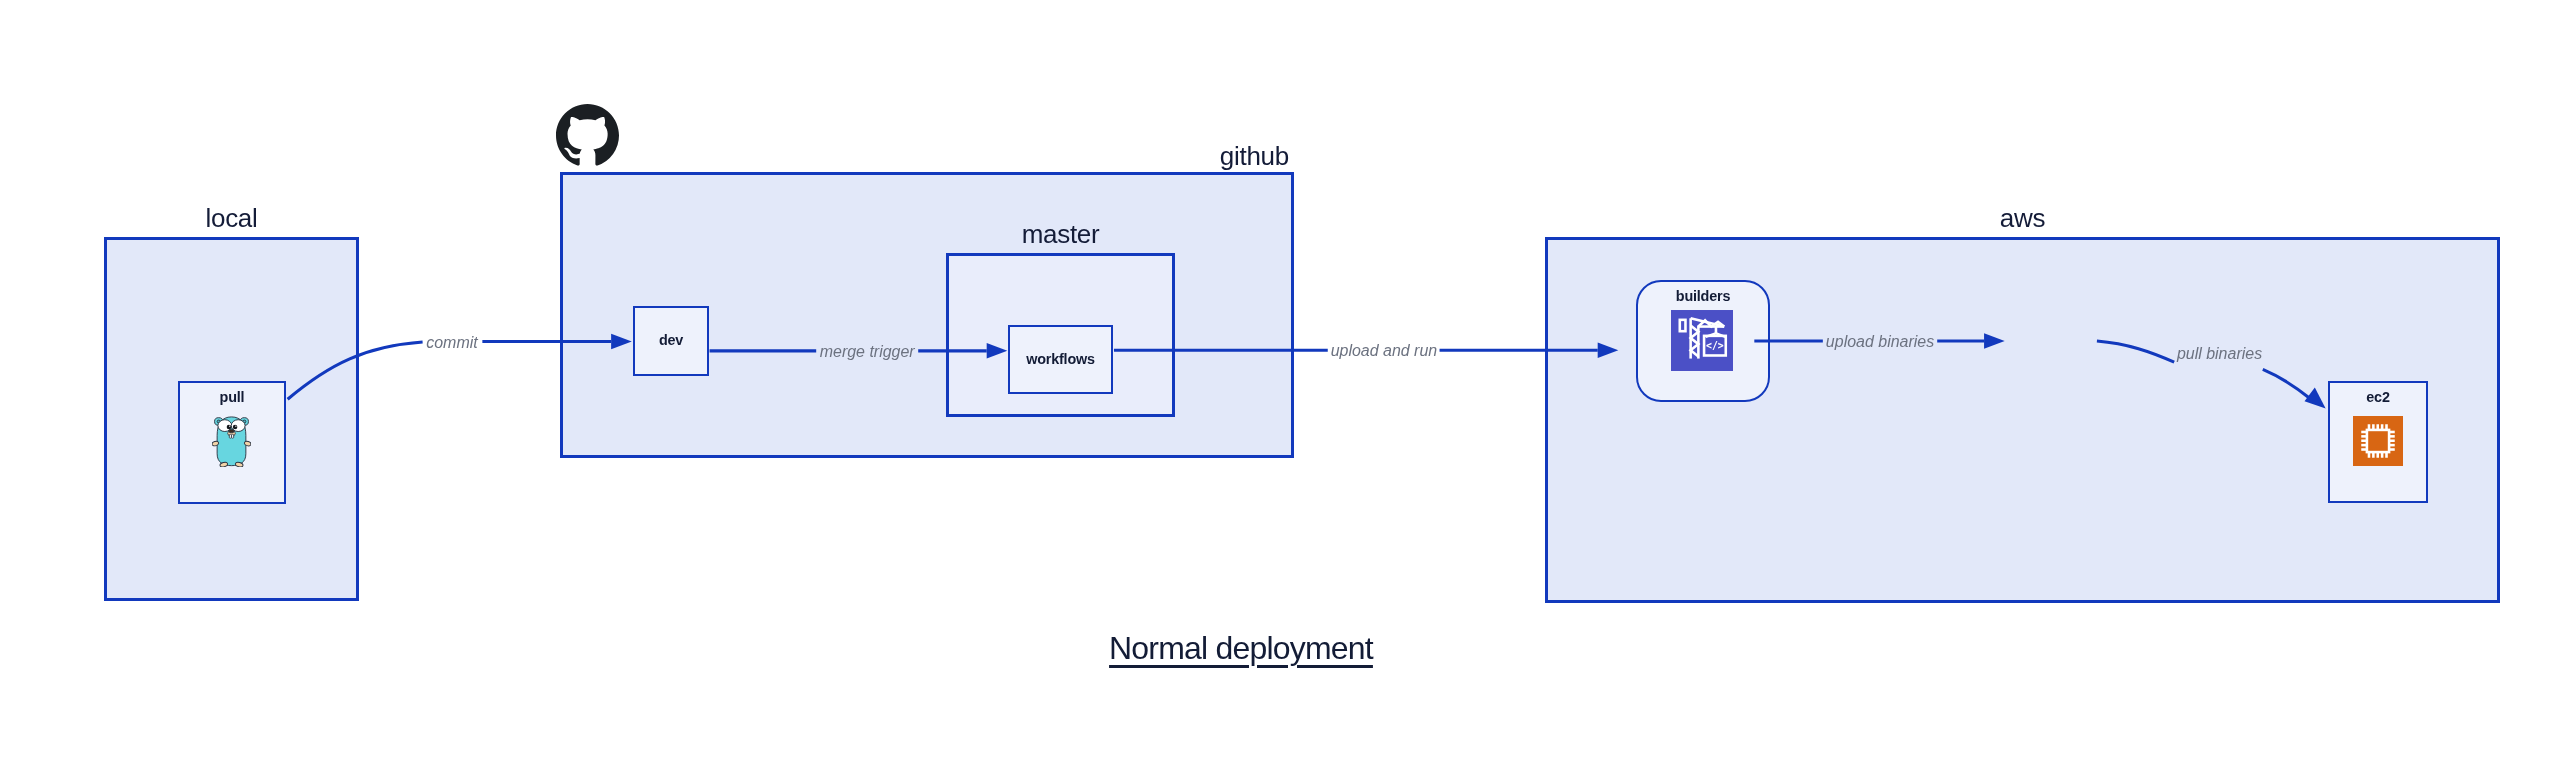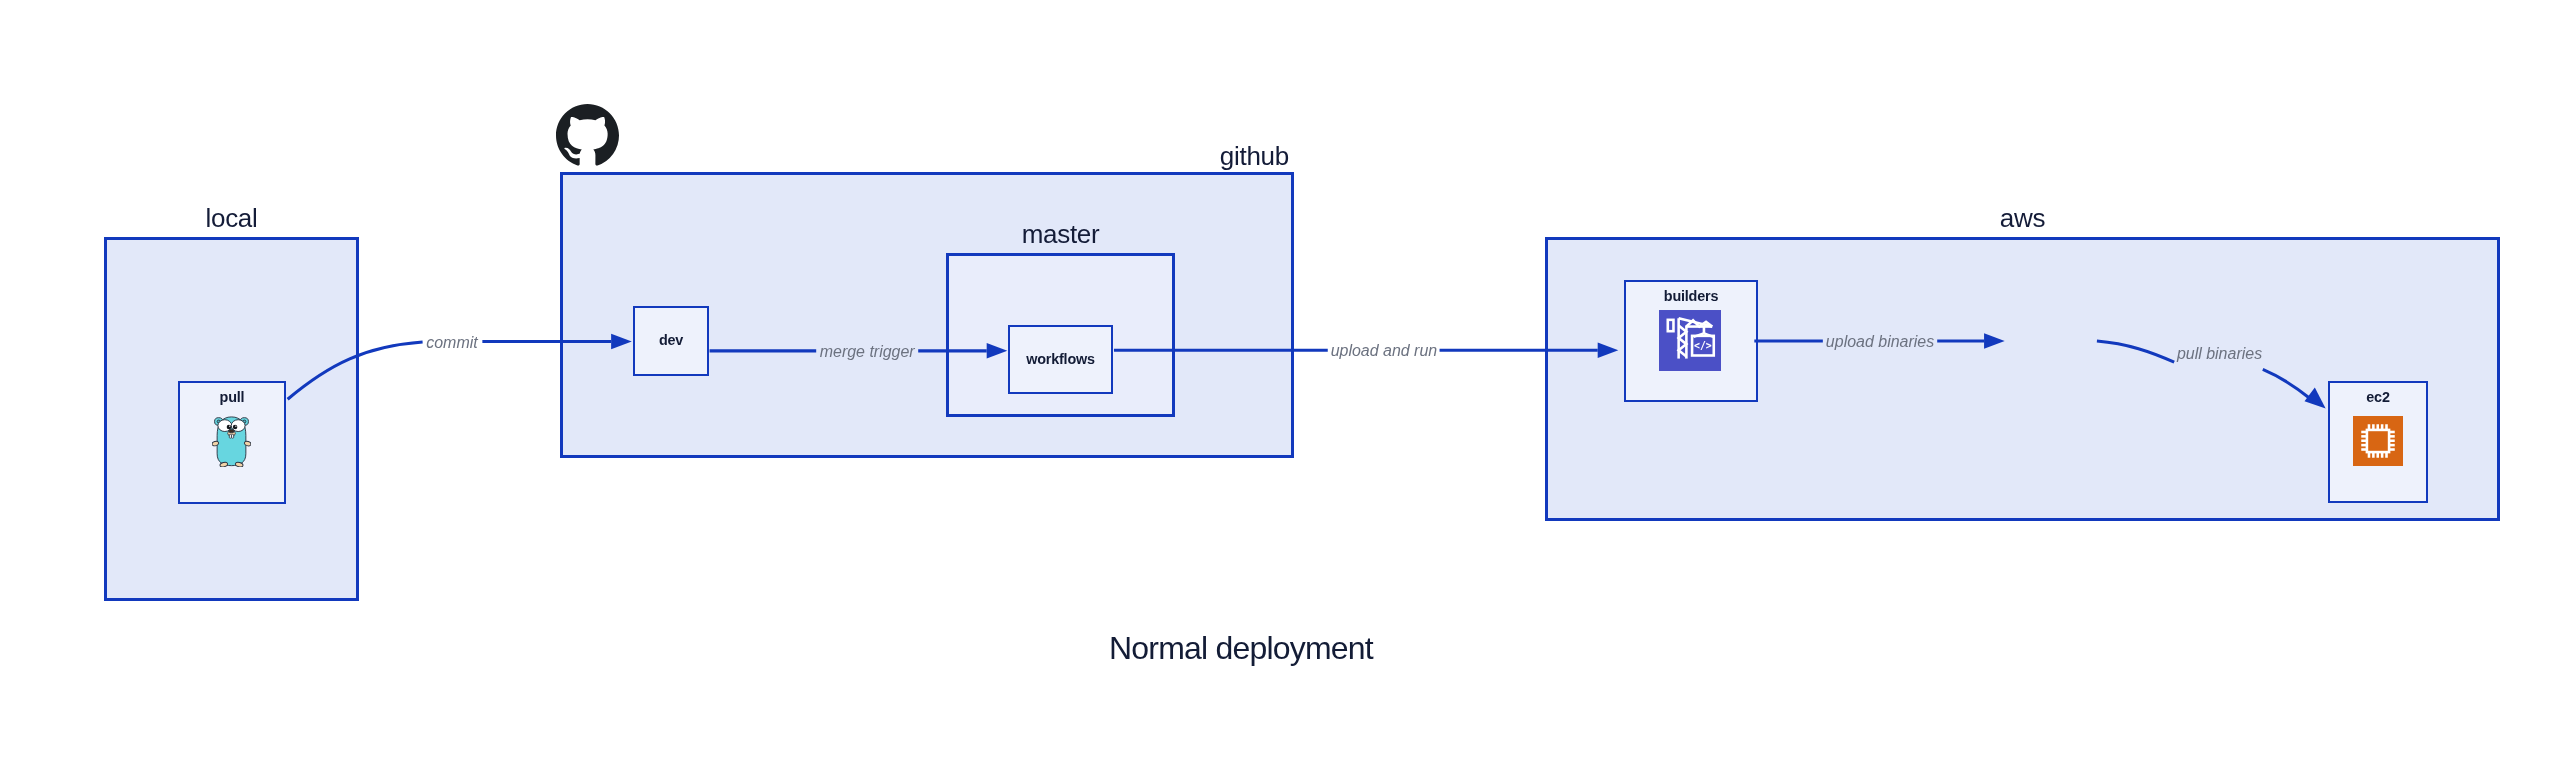--- a/index.html
+++ b/index.html
@@ -33,21 +33,21 @@
     fill:#6c7280;text-anchor:middle;
   }
   
   .gh-logo{position:absolute;left:556px;top:104px;width:63px;height:63px;}
   
   .title{
     position:absolute;left:1035px;top:630px;width:412px;text-align:center;
     font-size:32px;letter-spacing:-0.8px;color:#131c36;
   }
   .title span{
-    text-decoration-thickness:3.1px;text-underline-offset:6.2px;
+    text-decoration:underline;text-decoration-thickness:3.1px;text-underline-offset:6.2px;
   }
 </style>
 </head>
 <body>
 
 <div class="canvas">
 
   <div class="group" style="left:104px;top:237px;width:255px;height:364px;">
     <span class="group-label group-label--center">local</span>
 
@@ -91,24 +91,24 @@
 
     <div class="group group--master" style="left:383px;top:78px;width:229px;height:164px;">
       <span class="group-label group-label--center">master</span>
 
       <div class="node" style="left:59px;top:69px;width:105px;height:69px;">
         <span class="node-label node-label--middle">workflows</span>
       </div>
     </div>
   </div>
 
-  <div class="group" style="left:1545px;top:237px;width:955px;height:284px;">
+  <div class="group" style="left:1545px;top:237px;width:955px;height:366px;">
     <span class="group-label group-label--center">aws</span>
 
-    <div class="node" style="left:76px;top:40px;width:134px;height:122px;">
+    <div class="node" style="left:88px;top:40px;width:134px;height:122px;border-radius:25px;">
       <span class="node-label">builders</span>
 
       <svg class="node-icon" style="left:33px;top:28px;" width="62" height="61" viewBox="0 0 120 118">
         <rect x="0" y="0" width="120" height="118" fill="#4b50c6"></rect>
         <g stroke="#ffffff" stroke-width="5" fill="none">
           <rect x="17" y="19" width="11" height="22"></rect>
           <line x1="38" y1="16" x2="38" y2="94"></line>
           <line x1="53" y1="30" x2="53" y2="94"></line>
           <polyline points="38,30 53,42 38,54 53,66 38,78 53,90"></polyline>
           <line x1="38" y1="16" x2="103" y2="32"></line>

